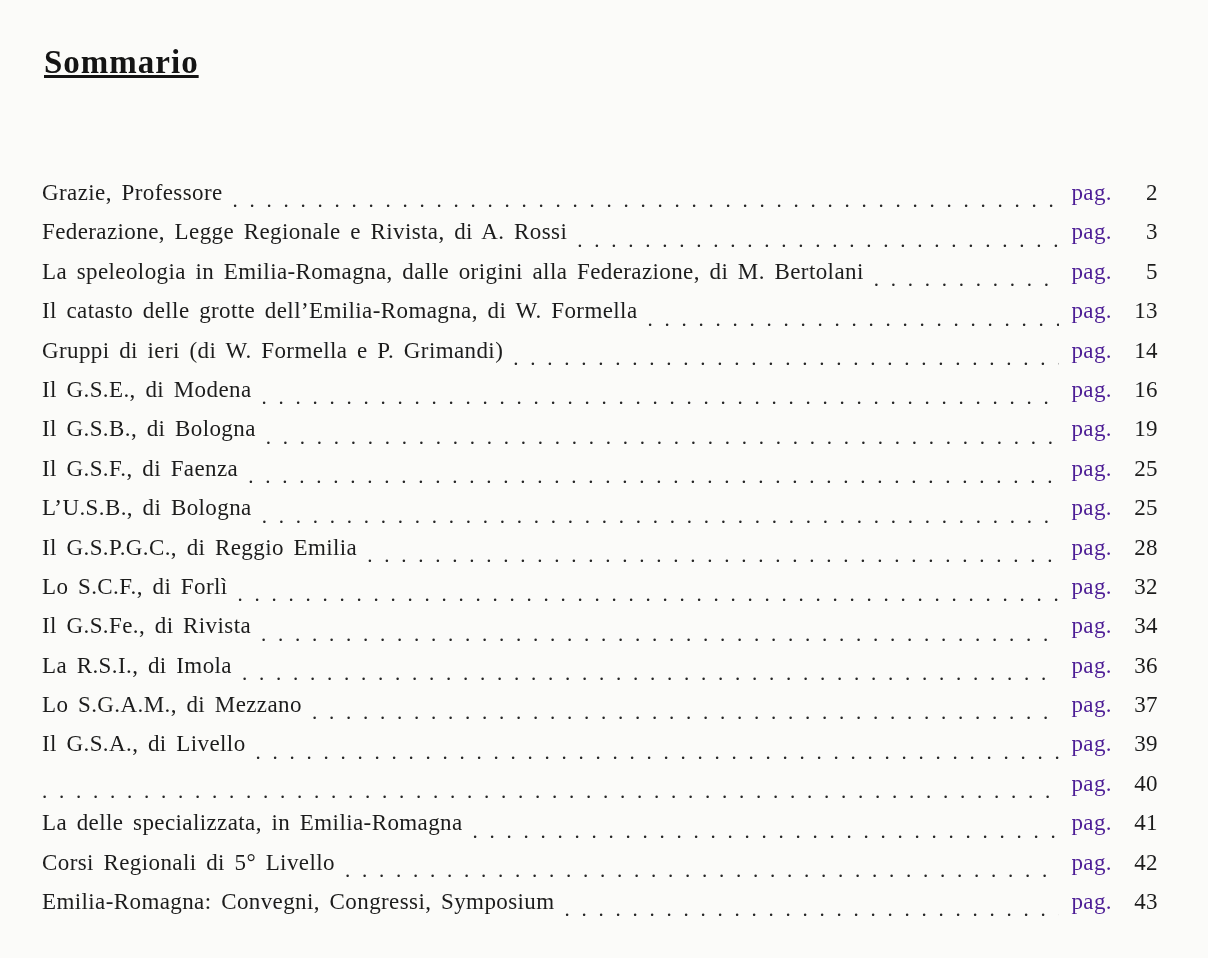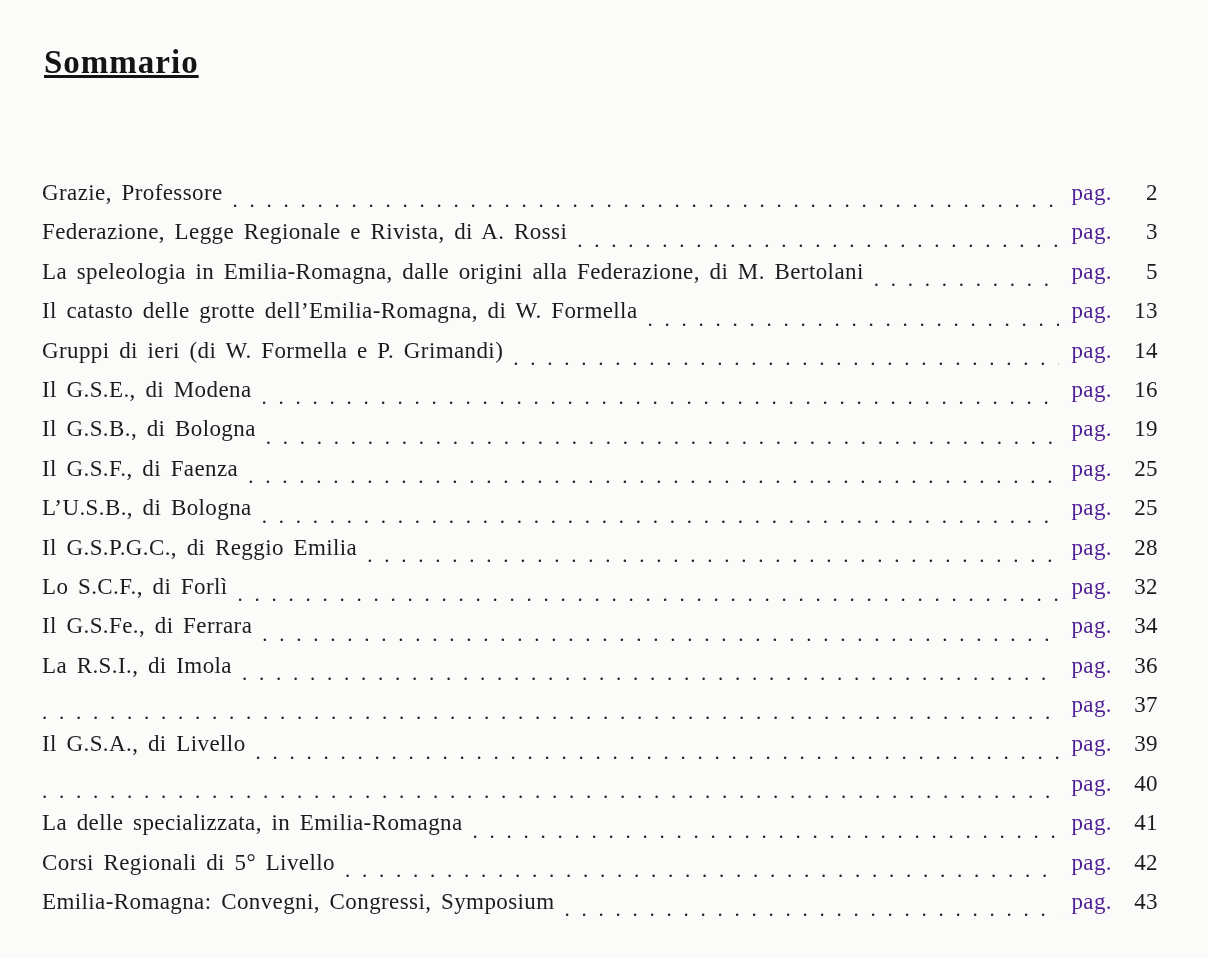--- a/index.html
+++ b/index.html
@@ -139,32 +139,33 @@
     <span class="toc-pag">pag.</span>
     <span class="toc-page">28</span>
   </div>
   <div class="toc-row">
     <span class="toc-title">Lo S.C.F., di Forlì</span>
     <span class="toc-leader"></span>
     <span class="toc-pag">pag.</span>
     <span class="toc-page">32</span>
   </div>
   <div class="toc-row">
-    <span class="toc-title">Il G.S.Fe., di Ferrara</span>
+    <span class="toc-title">Il G.S.Fe., di Rivista</span>
     <span class="toc-leader"></span>
     <span class="toc-pag">pag.</span>
     <span class="toc-page">34</span>
   </div>
   <div class="toc-row">
     <span class="toc-title">La R.S.I., di Imola</span>
     <span class="toc-leader"></span>
     <span class="toc-pag">pag.</span>
     <span class="toc-page">36</span>
   </div>
   <div class="toc-row">
+    <span class="toc-title">Lo S.G.A.M., di Mezzano</span>
     <span class="toc-leader"></span>
     <span class="toc-pag">pag.</span>
     <span class="toc-page">37</span>
   </div>
   <div class="toc-row">
     <span class="toc-title">Il G.S.A., di Livello</span>
     <span class="toc-leader"></span>
     <span class="toc-pag">pag.</span>
     <span class="toc-page">39</span>
   </div>

